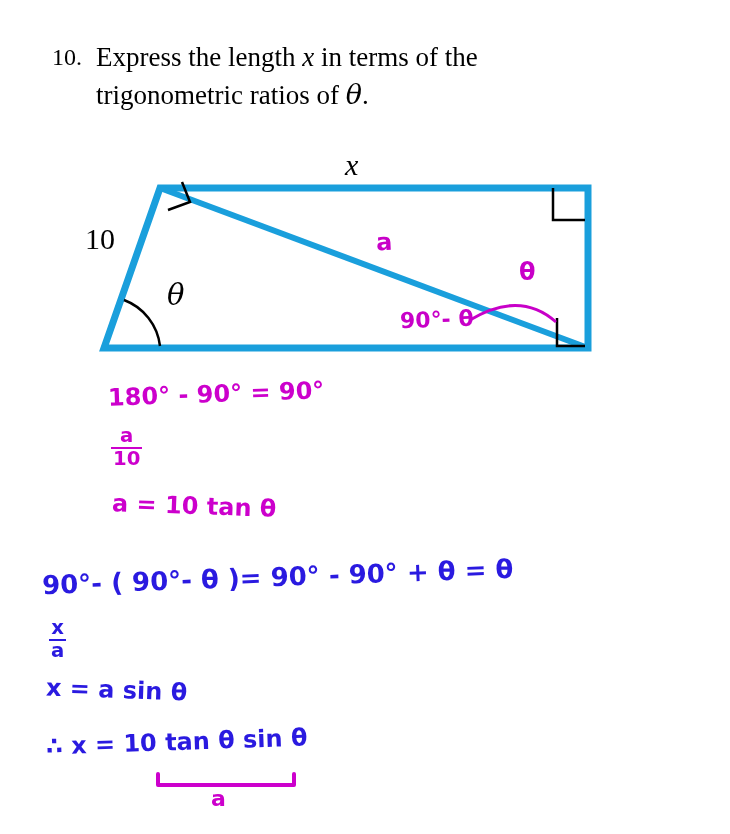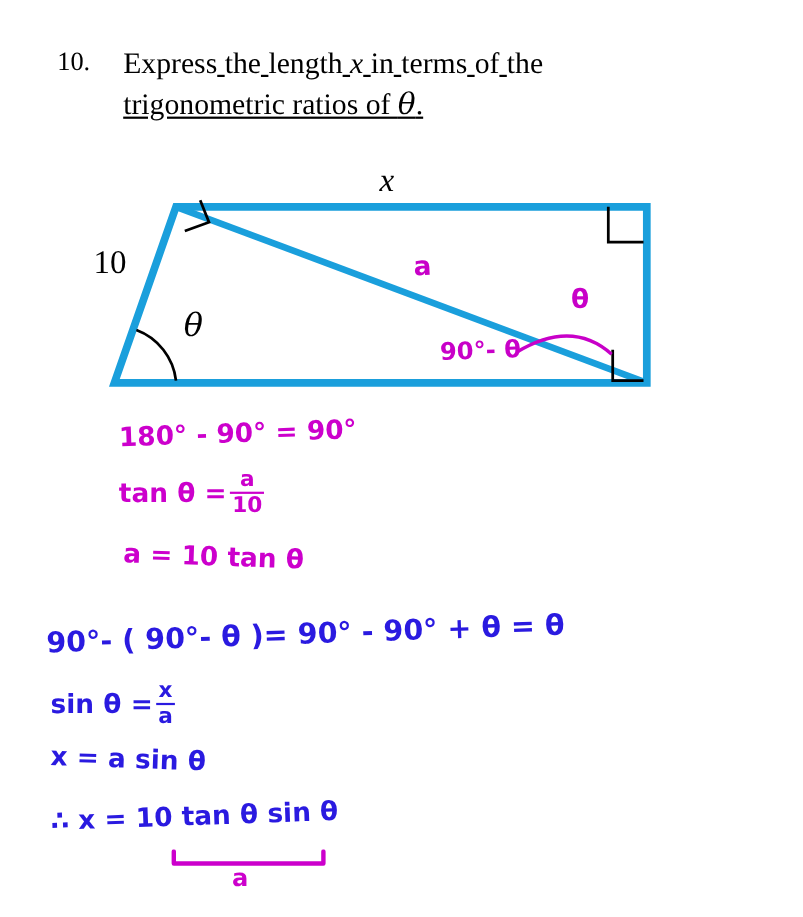--- a/index.html
+++ b/index.html
@@ -25,24 +25,23 @@
     font-size: 27px;
     line-height: 38px;
   }
   .problem-number {
     position: absolute;
     left: 0;
     top: 0;
     font-size: 24px;
   }
   .problem-text {
-    margin-left: 60px;
+    margin-left: 44px;
     text-align: justify;
     text-align-last: left;
-    text-decoration: underline;
   }
   .problem-line1 {
     display: block;
     width: 600px;
     text-align: justify;
   }
   .problem-line1 > span {
     display: inline-block;
   }
   .mathvar {
@@ -225,33 +224,33 @@
   <span class="hw hw-90theta">90°- θ</span>
 </div>
 
 <div class="work">
 
   <div class="line l1 magenta">
     <span class="tilt-1">180° - 90° = 90°</span>
   </div>
 
   <div class="line l2 magenta">
-    <span>tan θ =</span><span class="frac"><span class="num">a</span><span class="den">10</span></span>
+    <span class="frac"><span class="num">a</span><span class="den">10</span></span>
   </div>
 
   <div class="line l3 magenta">
     <span class="tilt-2">a = 10 tan θ</span>
   </div>
 
   <div class="line l4 blue">
     <span class="tilt-1">90°- ( 90°- θ )= 90° - 90° + θ = θ</span>
   </div>
 
   <div class="line l5 blue">
-    <span>sin θ =</span><span class="frac"><span class="num">x</span><span class="den">a</span></span>
+    <span class="frac"><span class="num">x</span><span class="den">a</span></span>
   </div>
 
   <div class="line l6 blue">
     <span class="tilt-2">x = a sin θ</span>
   </div>
 
   <div class="line l7 blue">
     <span class="tilt-1">∴  x = 10 tan θ sin θ</span>
   </div>
 

